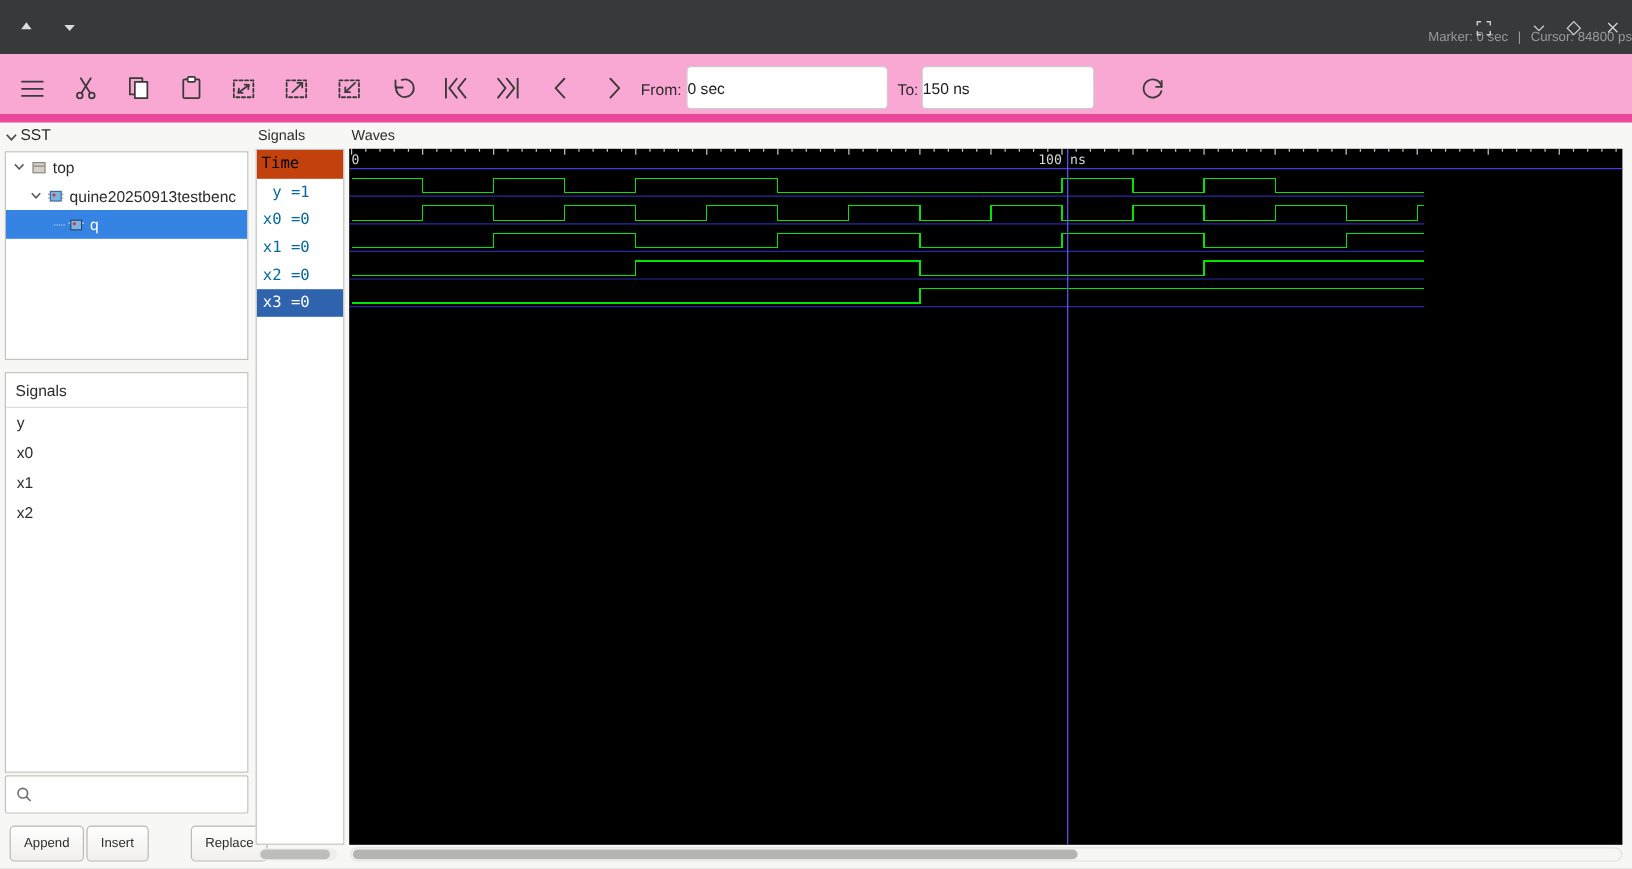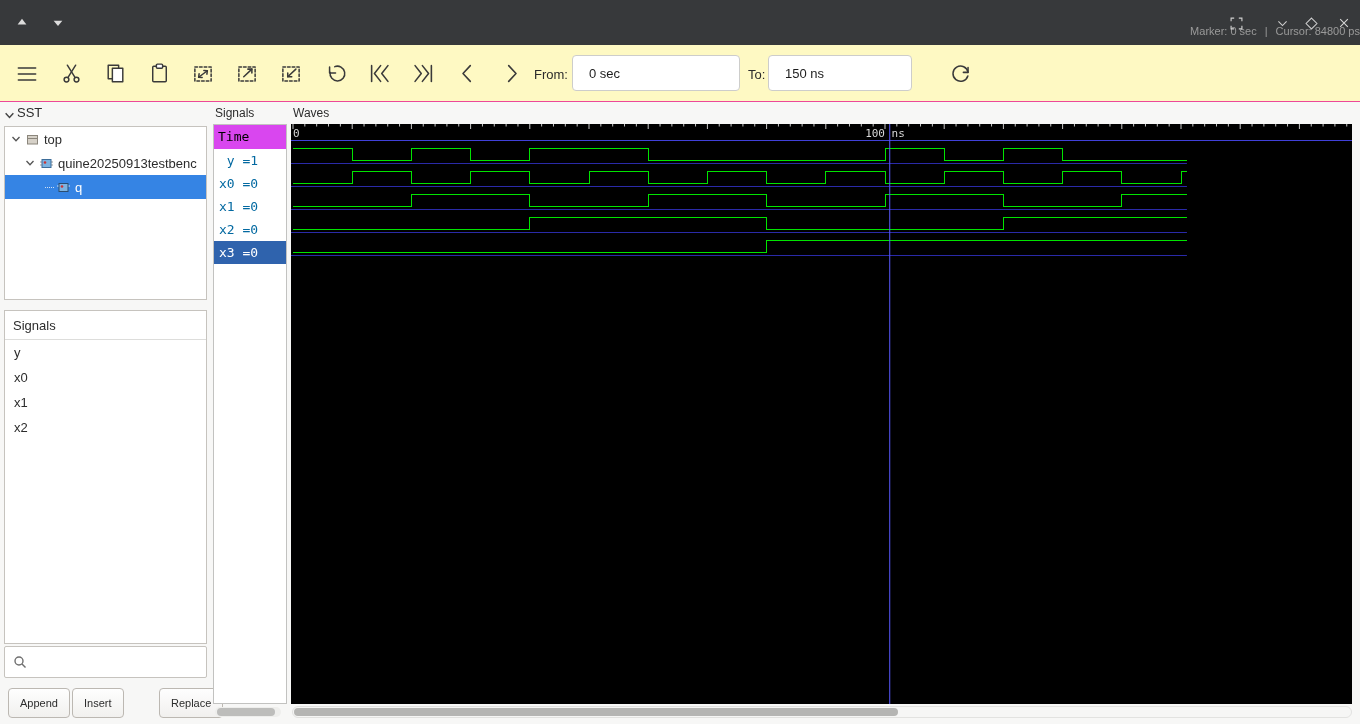--- a/index.html
+++ b/index.html
@@ -7,25 +7,25 @@
   .app { position:relative; width:1360px; height:724px; background:#f7f7f6; overflow:hidden; }
 
   
   .titlebar { position:absolute; left:0; top:0; width:1360px; height:45px; background:#37393b; }
   .tb-btn { position:absolute; top:12px; width:24px; height:22px; display:flex; align-items:center; justify-content:center; cursor:default; }
   .tb-title { position:absolute; top:6px; left:0; width:100%; text-align:center; color:#f1f1f1; font-size:13px; }
   .tb-status { position:absolute; top:25px; left:0; width:100%; text-align:right; color:#9a9a9a; font-size:11px; }
   .tb-status .sep { margin:0 8px; }
 
   
-  .toolbar { position:absolute; left:0; top:45px; width:1360px; height:57px; background:#fef9c3; border-bottom:1px solid #ec4899; }
+  .toolbar { position:absolute; left:0; top:45px; width:1360px; height:57px; background:#f9a8d4; border-bottom:7px solid #ec4899; }
   .tool-btn { position:absolute; top:10px; width:38px; height:37px; display:flex; align-items:center; justify-content:center; border-radius:4px; }
   .tool-btn svg { stroke:#3a3a3a; fill:none; stroke-width:1.4; stroke-linecap:round; stroke-linejoin:round; }
   .tb-label { position:absolute; top:22px; font-size:13px; color:#2b2b2b; }
-  .tb-input { position:absolute; top:10px; height:36px; border:1px solid #cdcdcb; border-radius:4px; background:#fff; font-size:13px; color:#1c1c1c; padding:0 16px; font-family:"Liberation Sans",sans-serif; }
+  .tb-input { position:absolute; top:10px; height:36px; border:1px solid #cdcdcb; border-radius:4px; background:#fff; font-size:13px; color:#1c1c1c; padding:0 0; font-family:"Liberation Sans",sans-serif; }
 
   
   .panel-label { position:absolute; font-size:13px; color:#2c2c2c; }
   .tree-panel { position:absolute; left:4px; top:126px; width:203px; height:174px; background:#fff; border:1px solid #c6c3be; overflow:hidden; }
   .tree-row { height:24px; display:flex; align-items:center; font-size:13px; color:#2c2c2c; white-space:nowrap; overflow:hidden; }
   .tree-row .gap { width:5px; }
   .tree-row.selected { background:#3584e4; color:#fff; }
   .leaf-dash { width:9px; border-top:1px dotted #cfe0f5; margin-right:3px; }
 
   .sigs-panel { position:absolute; left:4px; top:310px; width:203px; height:334px; background:#fff; border:1px solid #c6c3be; }
@@ -34,21 +34,21 @@
   .sig-item.selected { background:#a9d1f1; color:#ffffff; }
 
   .search-box { position:absolute; left:4px; top:646px; width:203px; height:32px; background:#fff; border:1px solid #c6c3be; border-radius:2px; }
   .search-box svg { position:absolute; left:8px; top:8px; stroke:#6f6f6f; fill:none; stroke-width:1.4; }
   .search-input { position:absolute; left:28px; top:1px; width:170px; height:28px; border:none; outline:none; font-size:13px; background:transparent; }
 
   .gtk-btn { position:absolute; top:688px; height:30px; background:linear-gradient(#fefefe,#f1f0ee); border:1px solid #bcb8b2; border-radius:4px; font-size:11px; color:#2c2c2c; padding:0 11px; font-family:"Liberation Sans",sans-serif; }
 
   
   .names-panel { position:absolute; left:213px; top:124px; width:74px; height:580px; background:#fff; border:1px solid #c2c2c0; font-family:"DejaVu Sans Mono",monospace; overflow:hidden; }
-  .time-header { height:24px; line-height:24px; background:#d946ef; color:#000; font-size:13px; padding-left:4px; }
+  .time-header { height:24px; line-height:24px; background:#c2410c; color:#000; font-size:13px; padding-left:4px; }
   .name-row { height:23px; line-height:23px; padding-left:5px; font-size:13px; color:#0369a1; white-space:pre; }
   .name-row.selected { background:#2f63ad; color:#fff; }
 
   
   .wave-area { position:absolute; left:291px; top:124px; width:1061px; height:580px; background:#000; }
 
   
   .names-scrollbar { position:absolute; left:215px; top:707px; width:66px; height:10px; background:#eeeeec; border-radius:5px; }
   .names-scrollbar .handle { position:absolute; left:2px; top:1px; width:58px; height:8px; background:#bdbdbb; border-radius:4px; }
   .wave-scrollbar { position:absolute; left:292px; top:706px; width:1060px; height:12px; background:#f6f6f5; border:1px solid #e2e2e0; border-radius:6px; }

